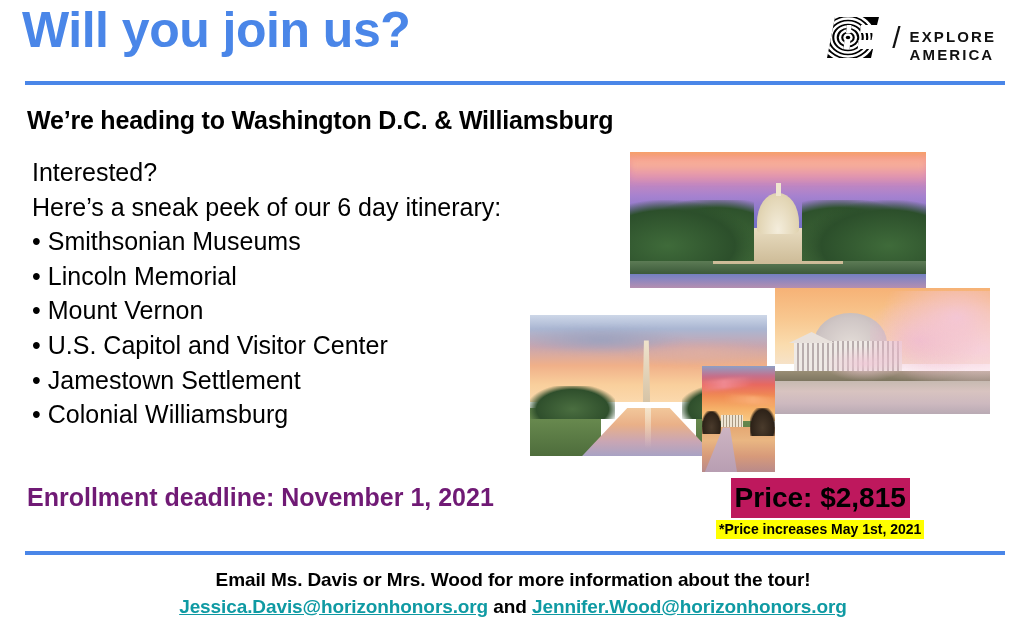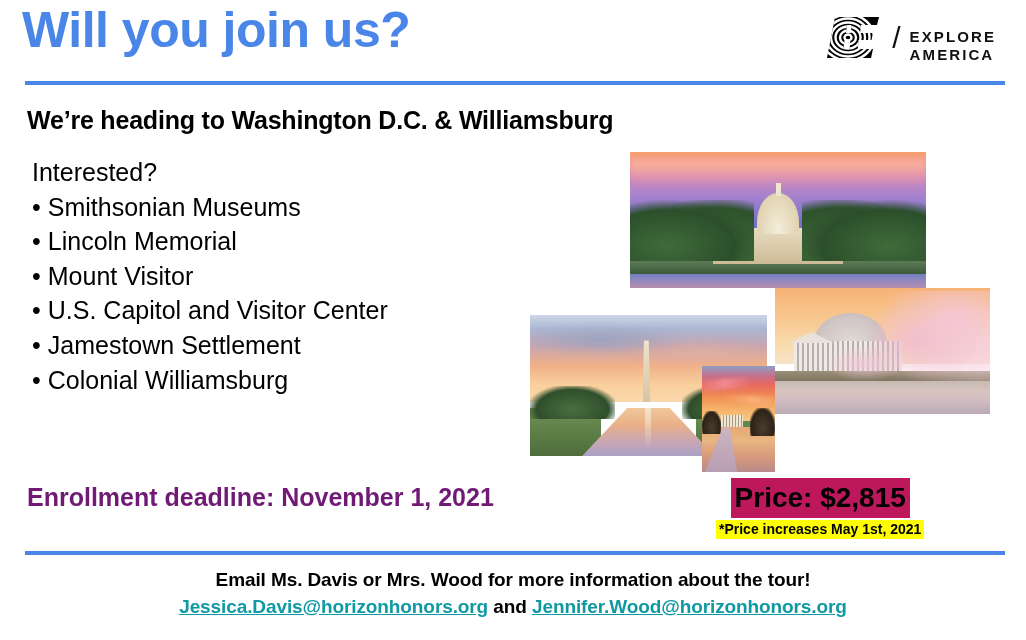--- a/index.html
+++ b/index.html
@@ -393,23 +393,24 @@
       <span>AMERICA</span>
     </span>
   </div>
 
   <div class="divider" id="divider-top"></div>
 
   <div id="subheading">We’re heading to Washington D.C. &amp; Williamsburg</div>
 
   <div id="body-block">
     <div class="line">Interested?</div>
+    <div class="line">Here’s a sneak peek of our 6 day itinerary:</div>
     <div class="line bullet-line">Smithsonian Museums</div>
     <div class="line bullet-line">Lincoln Memorial</div>
-    <div class="line bullet-line">Mount Visitor</div>
+    <div class="line bullet-line">Mount Vernon</div>
     <div class="line bullet-line">U.S. Capitol and Visitor Center</div>
     <div class="line bullet-line">Jamestown Settlement</div>
     <div class="line bullet-line">Colonial Williamsburg</div>
   </div>
 
   <div id="deadline">Enrollment deadline: November 1, 2021</div>
 
   <div id="collage">
 
     <div class="photo" id="photo-capitol">

